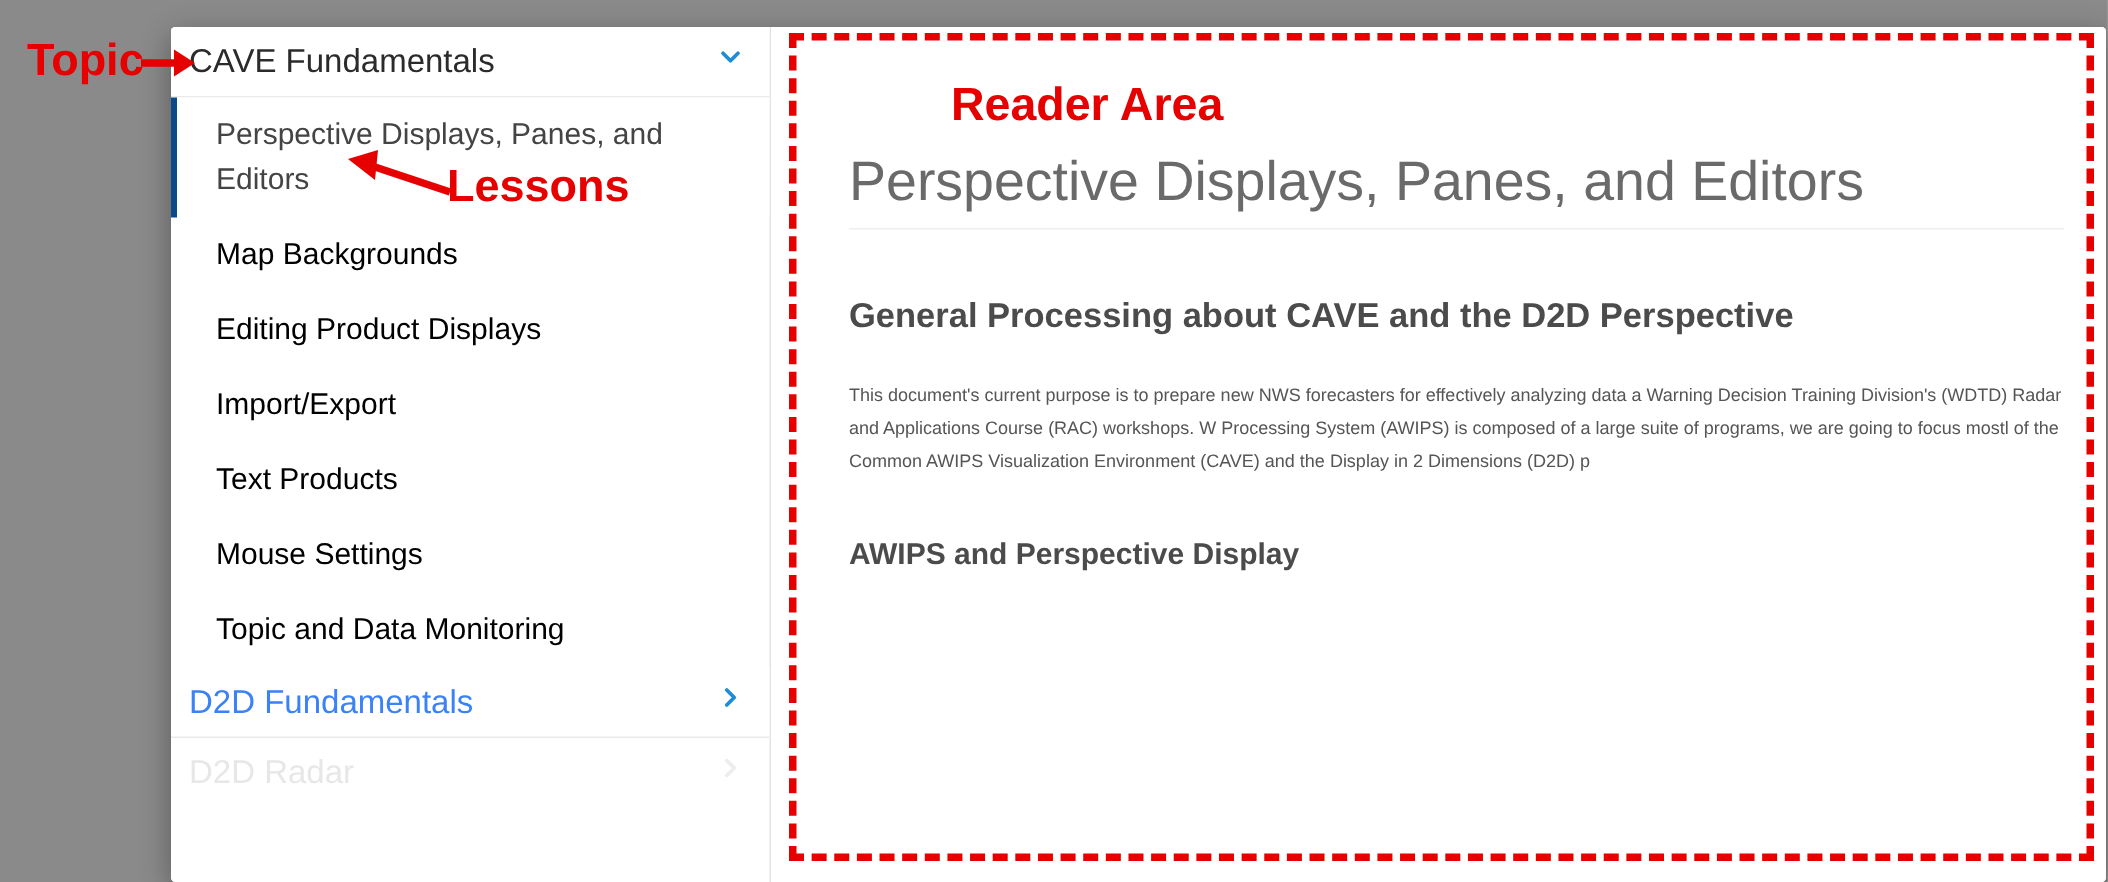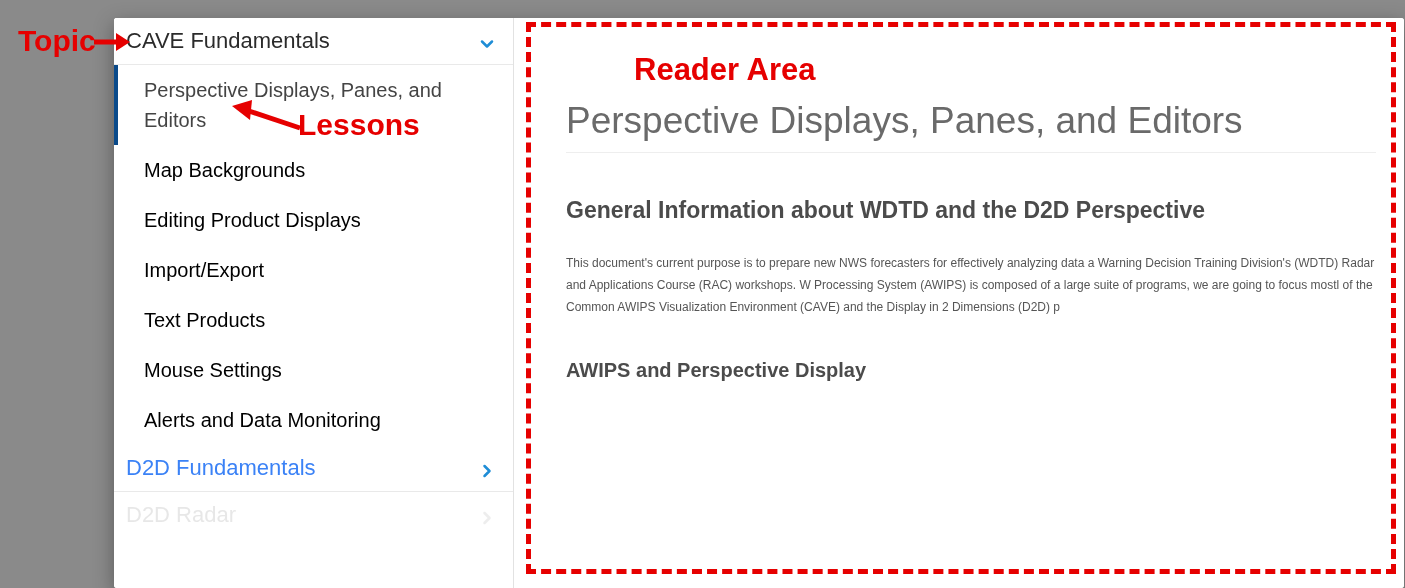--- a/index.html
+++ b/index.html
@@ -30,21 +30,21 @@
     position: absolute;
     left: 0; top: 0;
     width: 400px;
     height: 100%;
     border-right: 1px solid #e2e2e2;
     background: #fff;
   }
 
   .topic-row {
     display: flex;
-    align-items: flex-end;
+    align-items: flex-start;
     justify-content: space-between;
     padding: 10px 16px 10px 12px;
     font-size: 22px;
     color: #2b2b2b;
     border-bottom: 1px solid #e9e9e9;
     cursor: pointer;
     background: #fff;
   }
   .topic-row.collapsed { color: #3b82f6; }
   .topic-row.faded { opacity: 0.25; color:#a3a3a3; }
@@ -147,21 +147,21 @@
       <div class="lesson">
         <span>Import/Export</span>
       </div>
       <div class="lesson">
         <span>Text Products</span>
       </div>
       <div class="lesson">
         <span>Mouse Settings</span>
       </div>
       <div class="lesson">
-        <span>Alerts and Data Monitoring</span>
+        <span>Topic and Data Monitoring</span>
       </div>
 
       <div class="topic-row collapsed">
         <span>D2D Fundamentals</span>
         <span class="chev">
           <svg viewBox="0 0 24 24" width="20" height="20">
               <path d="M9 6l6 6-6 6" fill="none" stroke="#1f8dd6" stroke-width="3" stroke-linecap="round" stroke-linejoin="round"></path>
             </svg>
         </span>
       </div>
@@ -170,21 +170,21 @@
         <span class="chev">
           <svg viewBox="0 0 24 24" width="20" height="20">
               <path d="M9 6l6 6-6 6" fill="none" stroke="#b9b9b9" stroke-width="3" stroke-linecap="round" stroke-linejoin="round"></path>
             </svg>
         </span>
       </div>
     </div>
 
     <div class="reader">
       <h1>Perspective Displays, Panes, and Editors</h1>
-      <h2>General Information about WDTD and the D2D Perspective</h2>
+      <h2>General Processing about CAVE and the D2D Perspective</h2>
       <p>This document's current purpose is to prepare new NWS forecasters for effectively analyzing data a Warning Decision Training Division's (WDTD) Radar and Applications Course (RAC) workshops. W Processing System (AWIPS) is composed of a large suite of programs, we are going to focus mostl of the Common AWIPS Visualization Environment (CAVE) and the Display in 2 Dimensions (D2D) p</p>
       <h3>AWIPS and Perspective Display</h3>
     </div>
 
   </div>
 
   <div class="anno-dash-box" style="left:426px; top:22px; width:870px; height:552px;"></div>
 
   <div class="anno-label" style="left:534px; top:52px; font-size:31px;">Reader Area</div>
 

